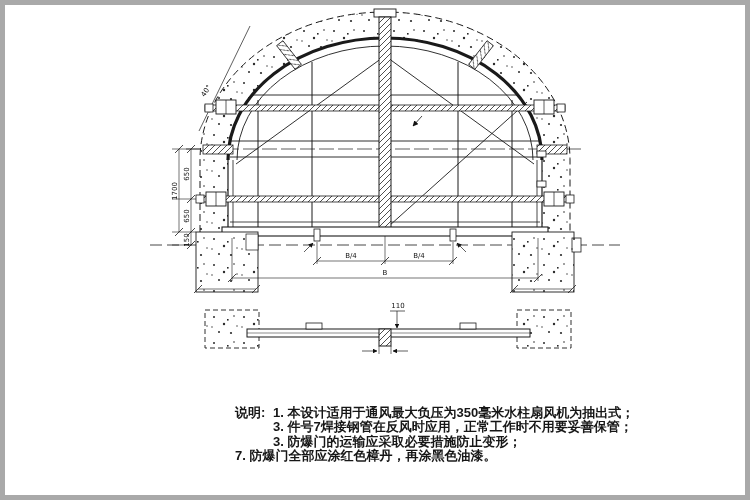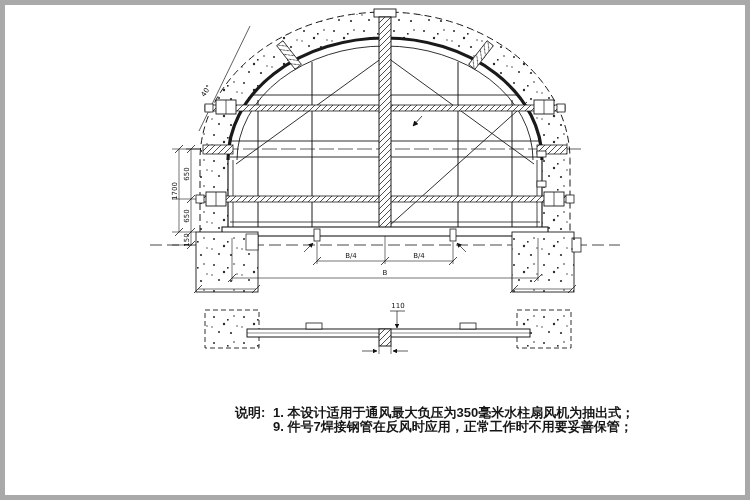--- a/index.html
+++ b/index.html
@@ -198,21 +198,23 @@
         <line x1="362" y1="351" x2="377" y2="351" marker-end="url(#arr)" stroke-width="0.7"></line>
         <line x1="408" y1="351" x2="393" y2="351" marker-end="url(#arr)" stroke-width="0.7"></line>
       </g>
     </g>
   </svg>
 
   <div class="notes">
     <span>说明:</span>
     <span>1. 本设计适用于通风最大负压为350毫米水柱扇风机为抽出式；</span>
     <span></span>
-    <span>9. 件号7焊接钢管在反风时应用，正常工作时不用要妥善保管；</span>
-    <span></span>
-    <span></span>
-    <span></span>
-    <span></span>
-    <span></span>
+    <span>3. 件号7焊接钢管在反风时应用，正常工作时不用要妥善保管；</span>
+    <span></span>
+    <span>3. 防爆门的运输应采取必要措施防止变形；</span>
+    <span></span>
+    <span></span>
+    <span></span>
+    <span></span>
+    <span>7. 防爆门全部应涂红色樟丹，再涂黑色油漆。</span>
   </div>
 
 </div>
 
 </body></html>

